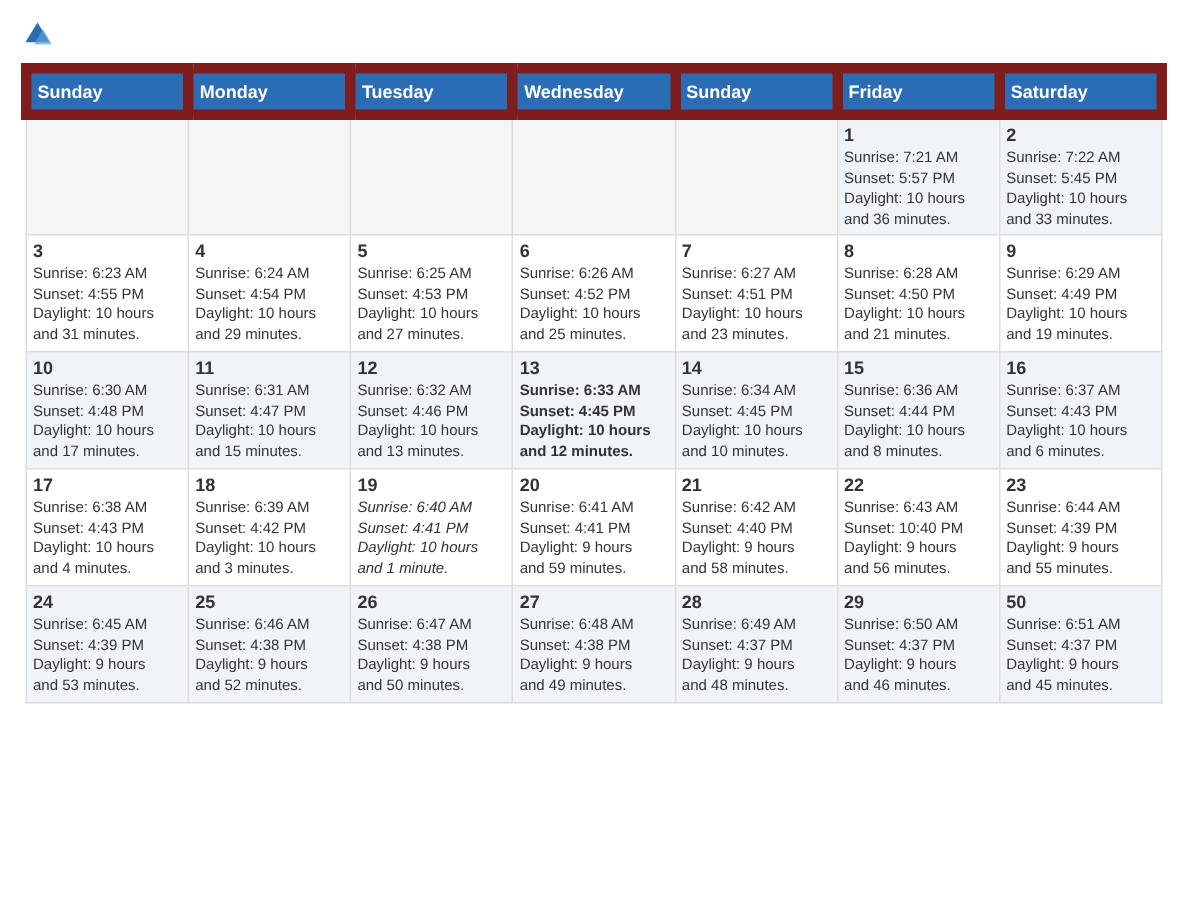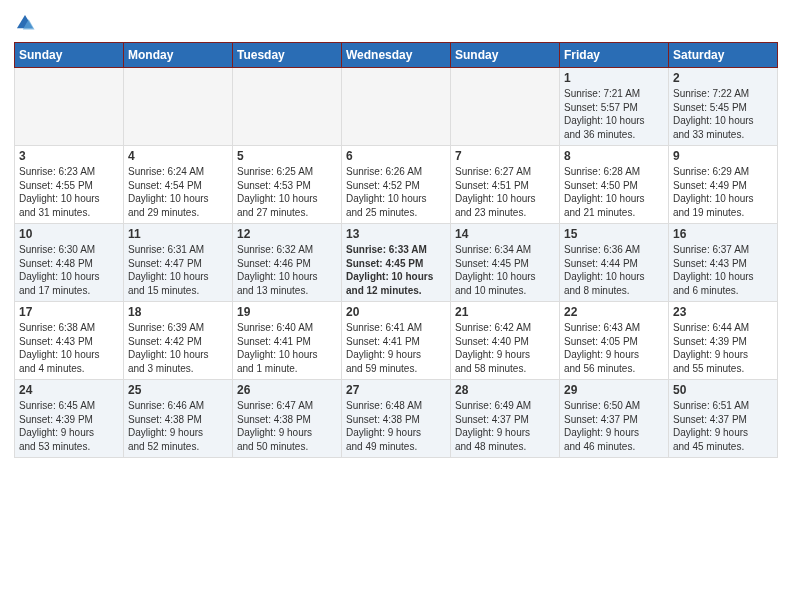--- a/index.html
+++ b/index.html
@@ -55,21 +55,21 @@
       border-collapse: collapse;
       table-layout: fixed;
     }
     .calendar th {
       background: #2a6db5;
       color: #fff;
       font-size: 12px;
       font-weight: bold;
       padding: 5px 4px;
       text-align: left;
-      border: 1px solid #7f1d1d;
+      border: 7px solid #7f1d1d;
     }
     .calendar td {
       border: 1px solid #ddd;
       vertical-align: top;
       padding: 3px 4px;
       font-size: 10.5px;
       color: #333;
       height: 78px;
       background: #fff;
     }
@@ -203,34 +203,34 @@
         </tr>
         <tr>
           <td><span class="day-num">17</span><span class="day-info" style="white-space: pre-line;">Sunrise: 6:38 AM
 Sunset: 4:43 PM
 Daylight: 10 hours
 and 4 minutes.</span></td>
           <td><span class="day-num">18</span><span class="day-info" style="white-space: pre-line;">Sunrise: 6:39 AM
 Sunset: 4:42 PM
 Daylight: 10 hours
 and 3 minutes.</span></td>
-          <td><span class="day-num">19</span><span class="day-info" style="white-space: pre-line;">Sunrise: 6:40 AM
+          <td><span class="day-num">19</span><span class="day-info" style="white-space: pre-line; font-style: italic;">Sunrise: 6:40 AM
 Sunset: 4:41 PM
 Daylight: 10 hours
 and 1 minute.</span></td>
           <td><span class="day-num">20</span><span class="day-info" style="white-space: pre-line;">Sunrise: 6:41 AM
 Sunset: 4:41 PM
 Daylight: 9 hours
 and 59 minutes.</span></td>
           <td><span class="day-num">21</span><span class="day-info" style="white-space: pre-line;">Sunrise: 6:42 AM
 Sunset: 4:40 PM
 Daylight: 9 hours
 and 58 minutes.</span></td>
           <td><span class="day-num">22</span><span class="day-info" style="white-space: pre-line;">Sunrise: 6:43 AM
-Sunset: 4:05 PM
+Sunset: 10:40 PM
 Daylight: 9 hours
 and 56 minutes.</span></td>
           <td><span class="day-num">23</span><span class="day-info" style="white-space: pre-line;">Sunrise: 6:44 AM
 Sunset: 4:39 PM
 Daylight: 9 hours
 and 55 minutes.</span></td>
         </tr>
         <tr>
           <td class="alt-row"><span class="day-num">24</span><span class="day-info" style="white-space: pre-line;">Sunrise: 6:45 AM
 Sunset: 4:39 PM

